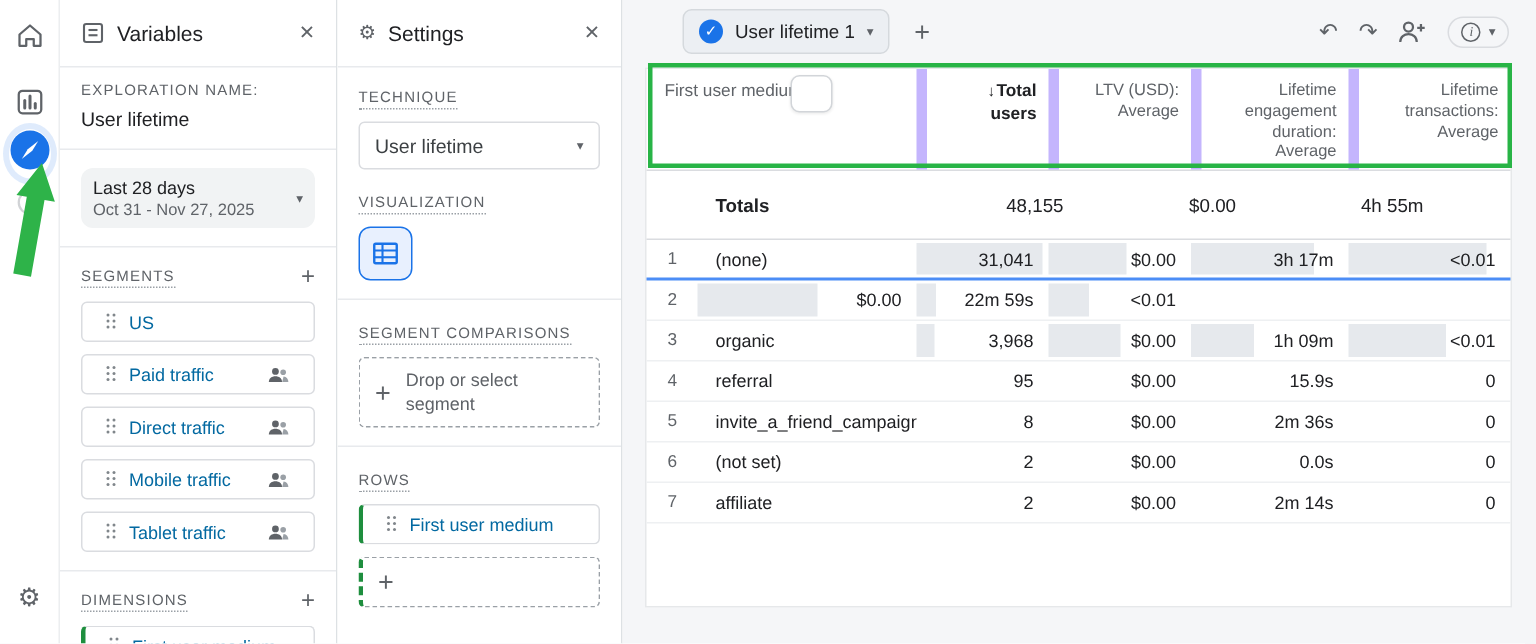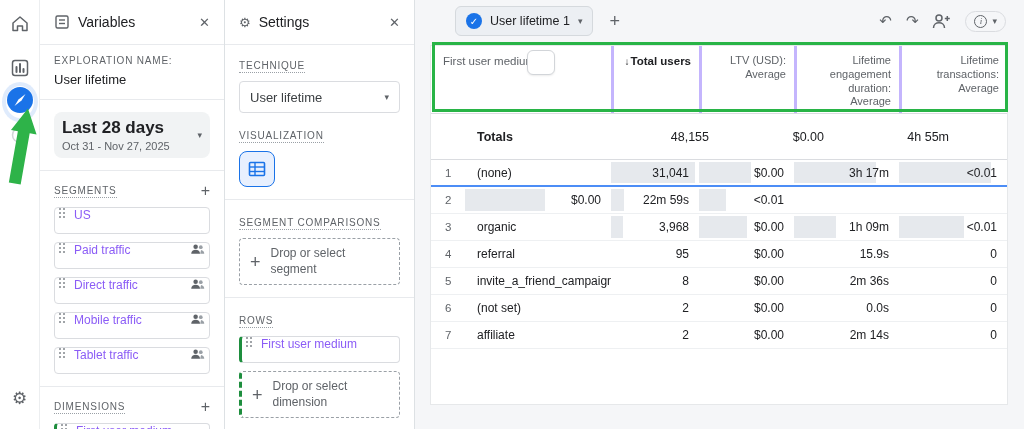--- a/index.html
+++ b/index.html
@@ -28,28 +28,28 @@
            padding: 0 14px; border-bottom: 1px solid #e8eaed; }
   .pt { display: flex; align-items: center; gap: 8px; font-size: 14px; color: #202124; }
   .close { font-size: 13px; color: #5f6368; cursor: pointer; }
   .pbody { padding: 10px 14px 0; }
   .sec-label { font-size: 10px; letter-spacing: .8px; color: #5f6368; }
   .dotted { border-bottom: 1px dotted #9aa0a6; padding-bottom: 1px; display: inline-block; }
   .expl-name { font-size: 13px; margin-top: 6px; }
   .divider { height: 1px; background: #e8eaed; margin: 12px -14px; }
   .date-chip { background: #f1f3f4; border-radius: 8px; padding: 6px 8px; display: flex;
                align-items: center; justify-content: space-between; cursor: pointer; }
-  .date-preset { font-size: 17px; font-weight: bold; }
+  .date-preset { font-size: 12px; font-weight: normal; }
   .date-range { font-size: 11px; color: #5f6368; margin-top: 2px; }
   .caret { font-size: 9px; color: #5f6368; }
   .sec-row { display: flex; align-items: center; justify-content: space-between; margin-bottom: 8px; }
   .plus { font-size: 16px; color: #5f6368; cursor: pointer; line-height: 1; }
   .chip { height: 27px; border: 1px solid #dadce0; border-radius: 4px; display: flex;
-          align-items: flex-start; gap: 8px; padding: 0 4px; margin-bottom: 8px;
-          font-size: 12px; color: #8b5cf6; background: #fff; cursor: pointer; }
+          align-items: center; gap: 8px; padding: 0 16px; margin-bottom: 8px;
+          font-size: 12px; color: #0369a1; background: #fff; cursor: pointer; }
   .chip.green { border-left: 3px solid #1e8e3e; }
   .chip .people { margin-left: auto; flex: none; }
   .drag { width: 7px; height: 11px; position: relative; flex: none; }
   .drag::before { content: ""; position: absolute; left: 0; top: 0; width: 2px; height: 2px;
           border-radius: 50%; background: #80868b;
           box-shadow: 0 4px 0 #80868b, 0 8px 0 #80868b, 4px 0 0 #80868b, 4px 4px 0 #80868b, 4px 8px 0 #80868b; }
   .select { height: 32px; border: 1px solid #dadce0; border-radius: 4px; display: flex;
             align-items: center; justify-content: space-between; padding: 0 10px;
             font-size: 13px; color: #3c4043; margin-top: 8px; cursor: pointer; }
   .viz-btn { width: 36px; height: 36px; border: 1.5px solid #1a73e8; border-radius: 8px;
@@ -76,21 +76,21 @@
                 border-radius: 14px; padding: 3px 8px; cursor: pointer; }
   .info-i { width: 13px; height: 13px; border: 1.4px solid #5f6368; border-radius: 50%;
             font-size: 9px; color: #5f6368; display: flex; align-items: center; justify-content: center;
             font-style: italic; font-family: "Liberation Serif", serif; }
 
   #card { position: absolute; left: 15px; top: 45px; width: 578px; height: 360px;
           background: #fff; border: 1px solid #e6e8ea; }
   .t-head { display: grid; grid-template-columns: 180px 88px 95px 105px 108px;
             border-bottom: 1px solid #dadce0; height: 68px; }
   .hc { font-size: 11px; color: #5f6368; padding: 8px 8px 0 8px; text-align: right;
-        border-left: 3px solid #c4b5fd; line-height: 1.25; cursor: pointer; }
+        border-left: 7px solid #c4b5fd; line-height: 1.25; cursor: pointer; }
   .hc.first { text-align: left; border-left: none; padding-left: 12px; font-size: 11.5px; }
   .hc .sort { font-size: 10px; color: #202124; margin-right: 1px; }
   .hc b { color: #202124; font-size: 11.5px; }
   .t-totals { display: grid; grid-template-columns: 180px 88px 95px 105px 108px; height: 46px;
               align-items: center; border-bottom: 1px solid #dadce0; gap: 20px; }
   .tot-label { padding-left: 46px; font-size: 12.5px; font-weight: bold; }
   .val { text-align: right; padding-right: 10px; font-size: 12.5px; }
   .t-row { display: grid; grid-template-columns: 34px 146px 88px 95px 105px 108px; height: 27px;
            align-items: center; border-bottom: 1px solid #eef0f2; }
   .t-row.selected { border-bottom: 2px solid #4c8df6; }
@@ -271,21 +271,20 @@
       <span style="max-width:90px">Drop or select segment</span>
     </div>
     <div class="divider"></div>
     <div class="sec-label dotted">ROWS</div>
     <div class="chip green" style="margin-top:8px;margin-bottom:0">
       <span class="drag"></span>
       <span>First user medium</span>
     </div>
     <div class="dropzone green-edge">
       <span class="plus">+</span>
-      <span style="max-width:90px">Drop or select dimension</span>
     </div>
     
     
     
   </div>
 </section>
 
 <main id="main">
   <div id="tabbar">
     <div class="tab">

